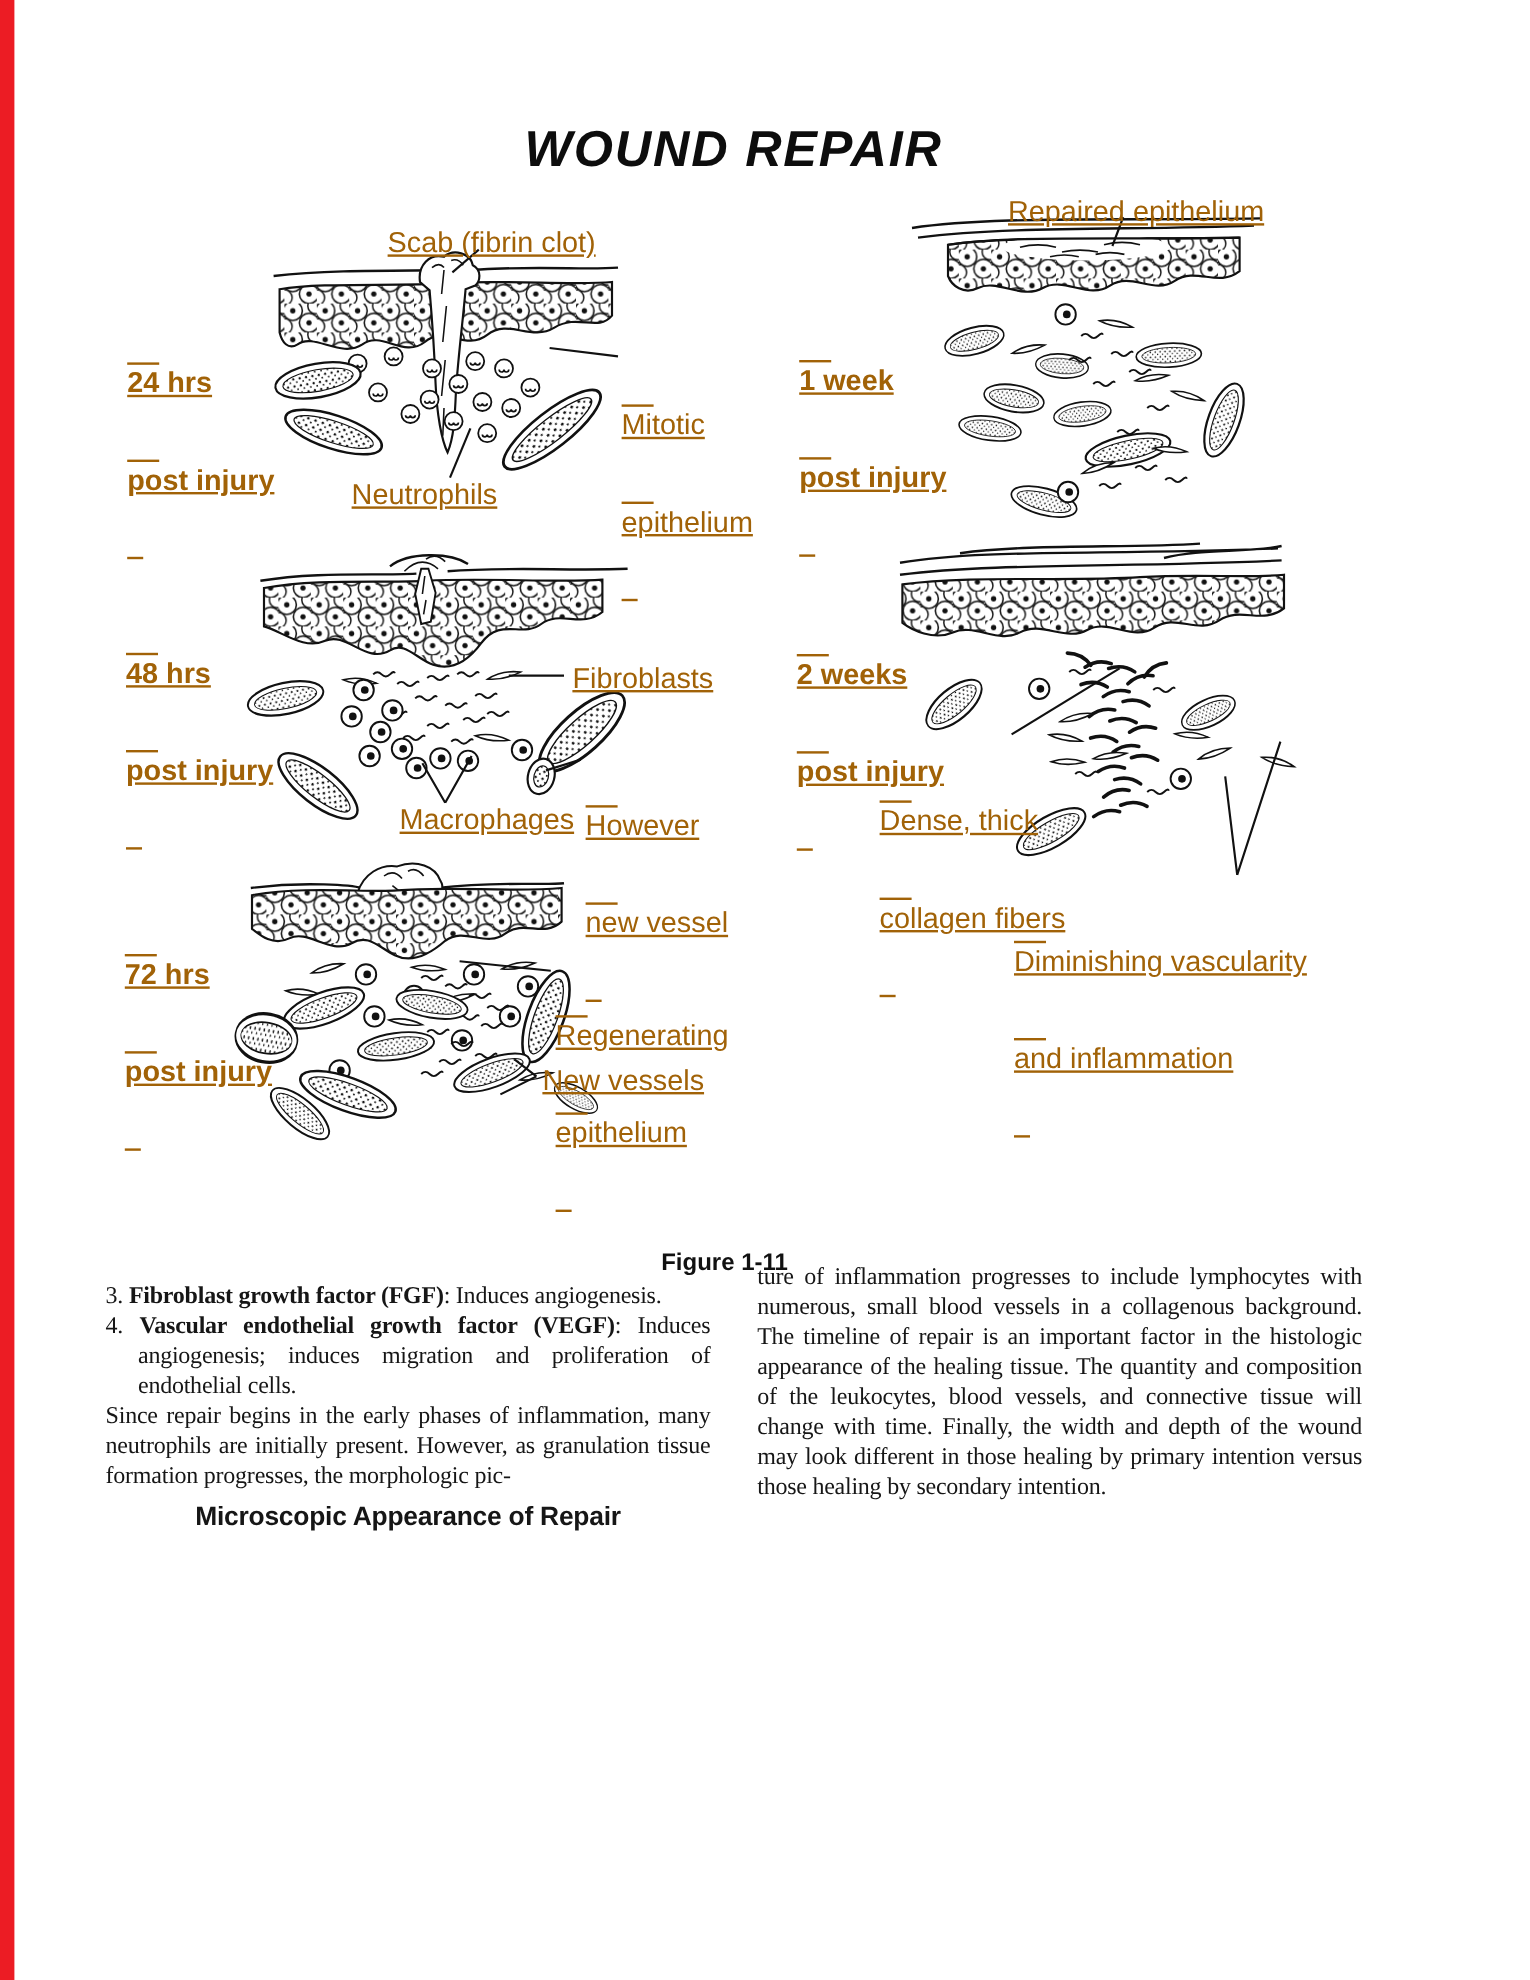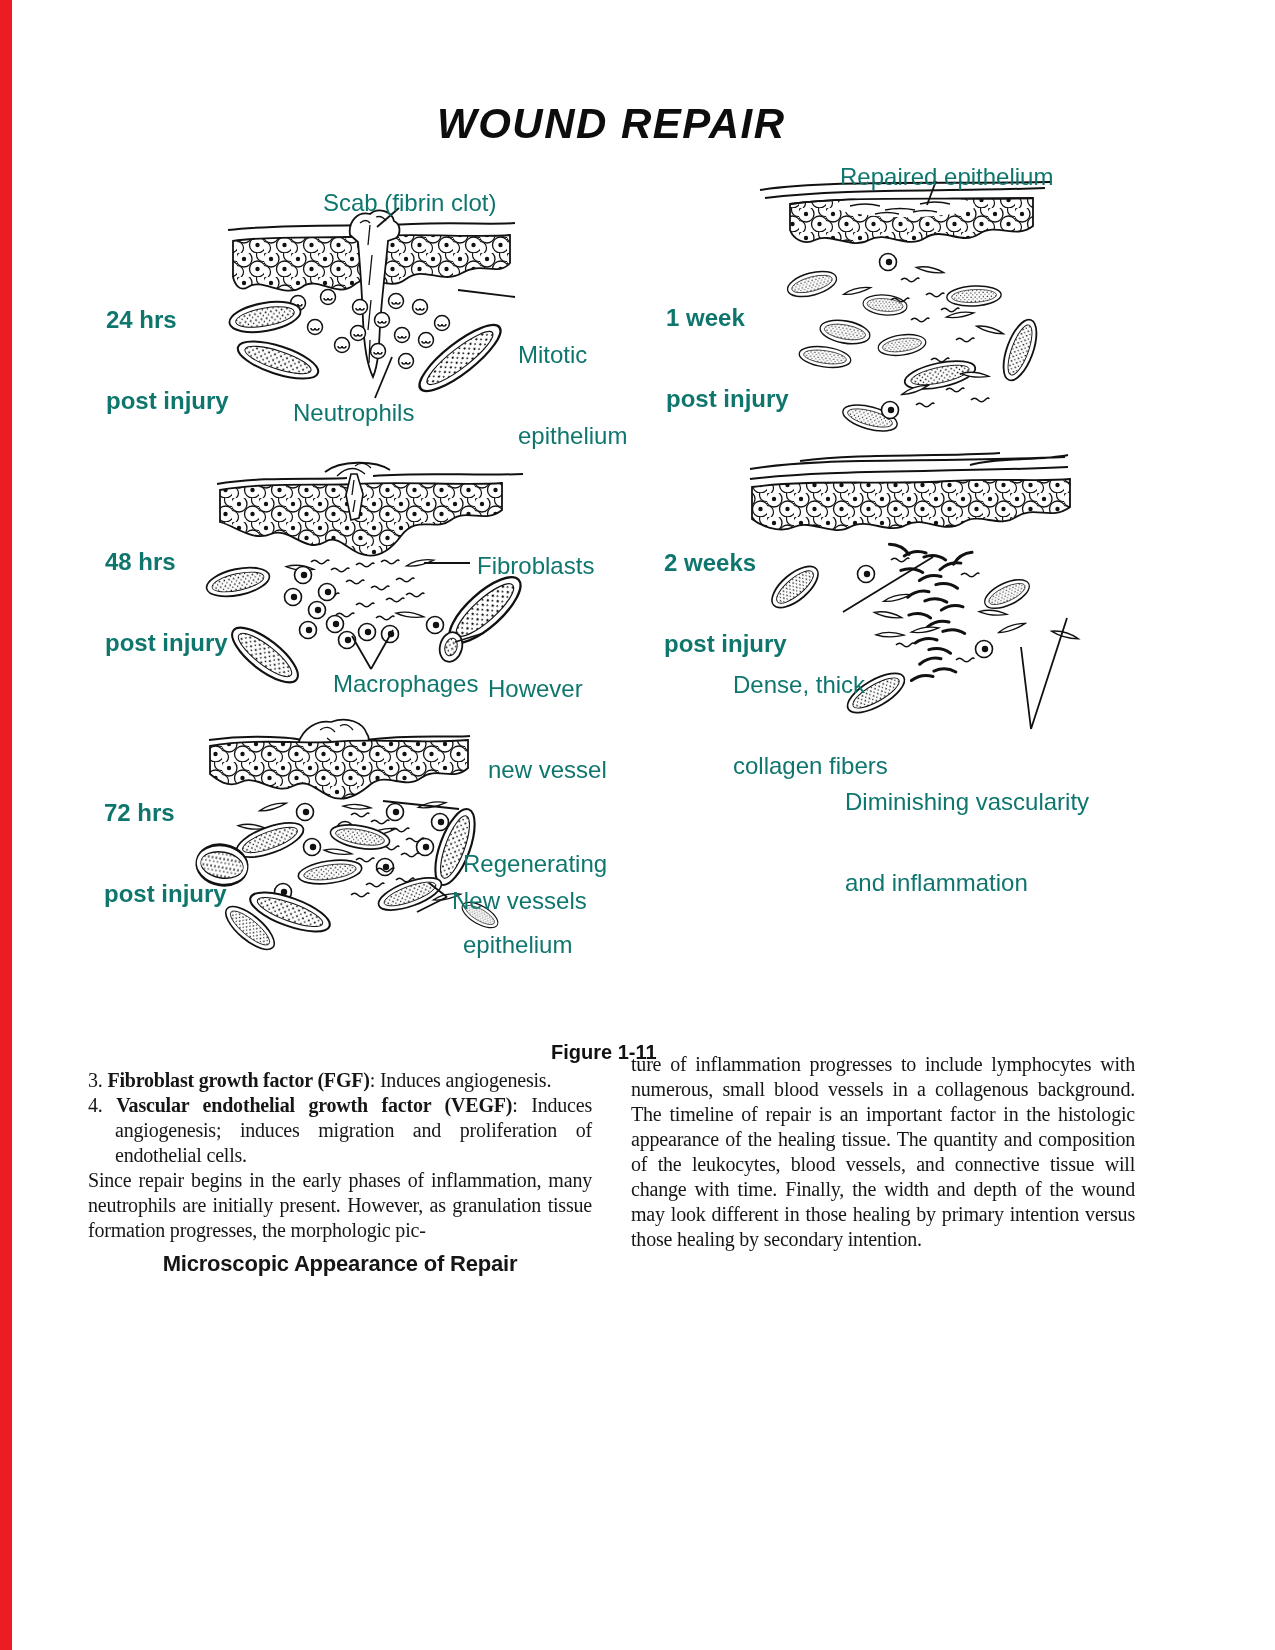--- a/index.html
+++ b/index.html
@@ -1,21 +1,21 @@
 <!DOCTYPE html>
 <html><head>
 <meta charset="utf-8">
 <style>
   html,body{margin:0;padding:0;background:#fff;}
   #page{position:relative;width:1275px;height:1650px;background:#fff;overflow:hidden;
         font-family:"Liberation Sans",sans-serif;color:#111;padding-left:24px;}
   #red-bar{position:absolute;left:0;top:0;width:12px;height:1650px;background:#ec1c24;}
   #title{position:absolute;left:437px;top:102px;font:italic 700 42px/44px "Liberation Sans",sans-serif;
          letter-spacing:1.5px;color:#0d0d0d;}
-  .lbl{position:absolute;font:400 24px/27px "Liberation Sans",sans-serif;color:#0f766e;white-space:pre;}
+  .lbl{position:absolute;font:400 24px/27px "Liberation Sans",sans-serif;color:#a16207;white-space:pre;text-decoration:underline;}
   .lbl.b{font-weight:700;}
   #caption{position:absolute;left:551px;top:1040px;font:700 20px/24px "Liberation Sans",sans-serif;}
   .col{position:absolute;width:504px;font:400 20px/25px "Liberation Serif",serif;letter-spacing:-0.2px;
        text-align:justify;color:#161616;}
   #leftcol{left:88px;top:1068px;}
   #rightcol{left:631px;top:1052px;}
   .item{padding-left:27px;text-indent:-27px;}
   .item.nowrap{white-space:nowrap;}
   .item b,#leftcol b{font-weight:700;}
   #subhead{font:700 22px/26px "Liberation Sans",sans-serif;text-align:center;

